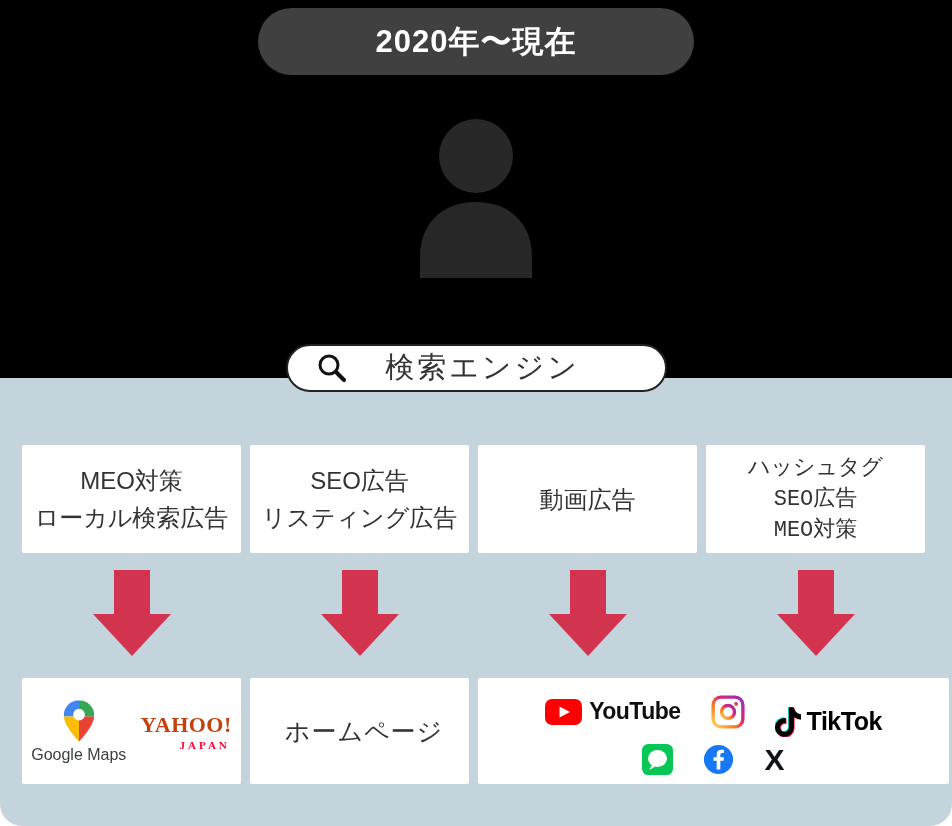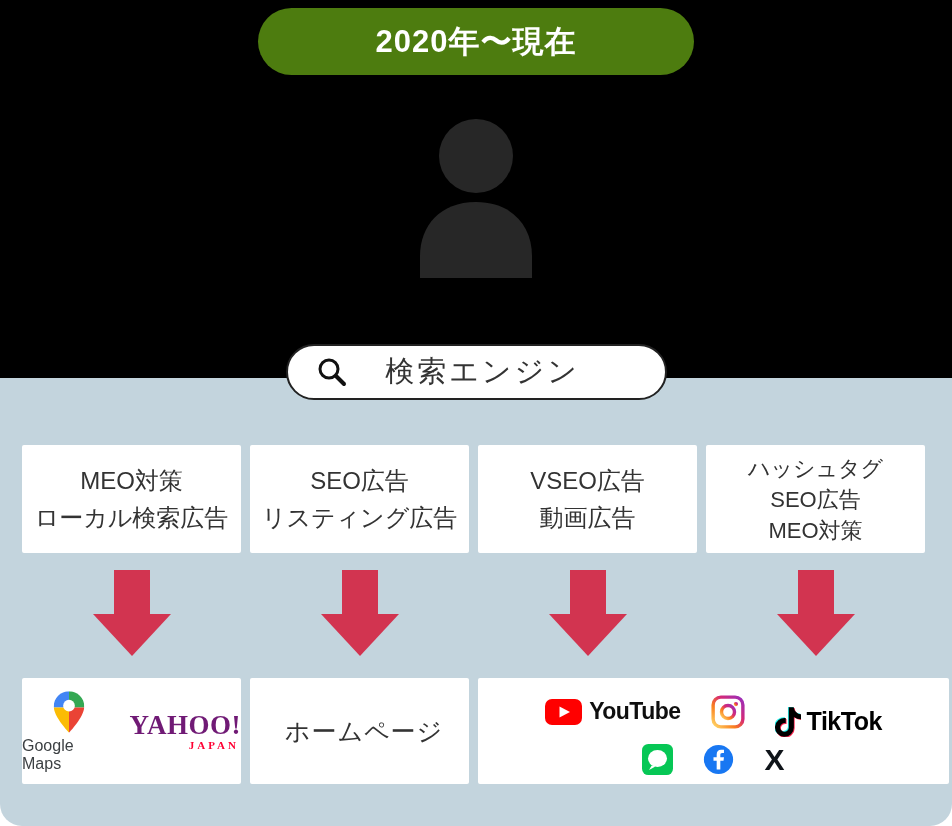--- a/index.html
+++ b/index.html
@@ -4,60 +4,60 @@
 <style>
   html,body{margin:0;padding:0;background:#ffffff;}
   .canvas{
     position:relative;width:952px;height:826px;overflow:hidden;
     font-family:"Liberation Sans","DejaVu Sans",sans-serif;
   }
   .top-section{position:absolute;left:0;top:0;width:952px;height:378px;background:#000000;}
   .bottom-section{position:absolute;left:0;top:378px;width:952px;height:448px;background:#c3d4dd;border-radius:0 0 22px 22px;}
 
   .banner{
-    position:absolute;left:258px;top:8px;width:436px;height:67px;background:#4d7c0f;border-radius:34px;
+    position:absolute;left:258px;top:8px;width:436px;height:67px;background:#404040;border-radius:34px;
     display:flex;align-items:center;justify-content:center;color:#ffffff;font-size:31px;font-weight:bold;letter-spacing:1px;z-index:3;
   }
 
   .person{position:absolute;left:406px;top:116px;z-index:2;}
 
   .search-pill{
-    position:absolute;left:286px;top:344px;width:381px;height:56px;background:#ffffff;border:2px solid #222222;border-radius:34px;
+    position:absolute;left:286px;top:344px;width:381px;height:48px;background:#ffffff;border:2px solid #222222;border-radius:34px;
     display:flex;align-items:center;z-index:4;box-sizing:border-box;
   }
   .search-pill .mag{margin-left:28px;flex:0 0 auto;display:flex;}
   .search-pill .label{flex:1;text-align:center;font-size:29px;color:#333333;letter-spacing:3px;padding-right:48px;}
 
   .tbox{
     position:absolute;top:445px;height:108px;background:#ffffff;border-radius:2px;
     display:flex;flex-direction:column;align-items:center;justify-content:center;
     font-size:24px;color:#333333;line-height:37px;text-align:center;z-index:2;
   }
   .tbox1{left:22px;width:219px;}
   .tbox2{left:250px;width:219px;}
   .tbox3{left:478px;width:219px;}
-  .tbox4{left:706px;width:219px;font-size:22px;line-height:31px;}
+  .tbox4{left:706px;width:219px;font-size:22px;line-height:31px;font-family:Liberation Mono, monospace;}
 
   .arrow{position:absolute;top:570px;width:78px;z-index:2;}
   .arrow .stem{width:36px;height:44px;background:#d23450;margin:0 auto;}
   .arrow .head{width:0;height:0;border-left:39px solid transparent;border-right:39px solid transparent;border-top:42px solid #d23450;}
   .arrow1{left:93px;}.arrow2{left:321px;}.arrow3{left:549px;}.arrow4{left:777px;}
 
   .dbox{
     position:absolute;top:678px;height:106px;background:#ffffff;border-radius:2px;
     display:flex;align-items:center;justify-content:center;z-index:2;box-sizing:border-box;
   }
   .dbox-maps{left:22px;width:219px;gap:14px;}
   .dbox-home{left:250px;width:219px;font-size:25px;color:#333333;letter-spacing:1px;padding-left:9px;}
   .dbox-sns{left:478px;width:471px;flex-direction:column;gap:7px;padding:6px 0;}
 
   .gmaps-block{display:flex;flex-direction:column;align-items:center;}
   .gmaps-label{font-size:16px;color:#3c4043;margin-top:3px;}
   .yahoo-block{display:flex;flex-direction:column;align-items:flex-end;font-family:"Liberation Serif","DejaVu Serif",serif;}
-  .yahoo-main{font-size:27px;font-weight:bold;color:#701a75;letter-spacing:0.5px;line-height:28px;}
+  .yahoo-main{font-size:22px;font-weight:bold;color:#c2410c;letter-spacing:0.5px;line-height:28px;}
   .yahoo-sub{font-size:11px;font-weight:bold;color:#ff0033;letter-spacing:3px;margin-right:2px;}
 
   .sns-row{display:flex;align-items:center;justify-content:center;gap:30px;}
   .yt-lockup{display:flex;align-items:center;gap:7px;}
   .yt-text{font-size:23px;font-weight:bold;color:#0f0f0f;letter-spacing:-0.5px;}
   .tt-lockup{display:flex;align-items:center;gap:6px;margin-top:20px;}
   .tt-text{font-size:25px;font-weight:800;color:#000000;letter-spacing:-0.5px;}
   .x-glyph{font-size:30px;font-weight:800;color:#0f1419;line-height:32px;}
   .icon{display:flex;}
 </style>
@@ -92,21 +92,20 @@
 
   <div class="tbox tbox1">
     <span>MEO対策</span>
     <span>ローカル検索広告</span>
   </div>
   <div class="tbox tbox2">
     <span>SEO広告</span>
     <span>リスティング広告</span>
   </div>
   <div class="tbox tbox3">
-    <span>VSEO広告</span>
     <span>動画広告</span>
   </div>
   <div class="tbox tbox4">
     <span>ハッシュタグ</span>
     <span>SEO広告</span>
     <span>MEO対策</span>
   </div>
 
   <div class="arrow arrow1">
       <div class="stem"></div>

